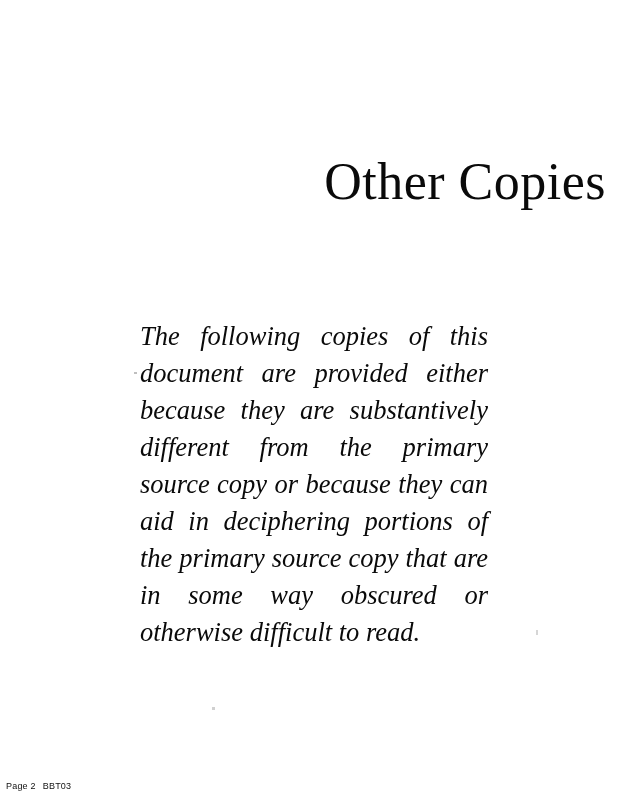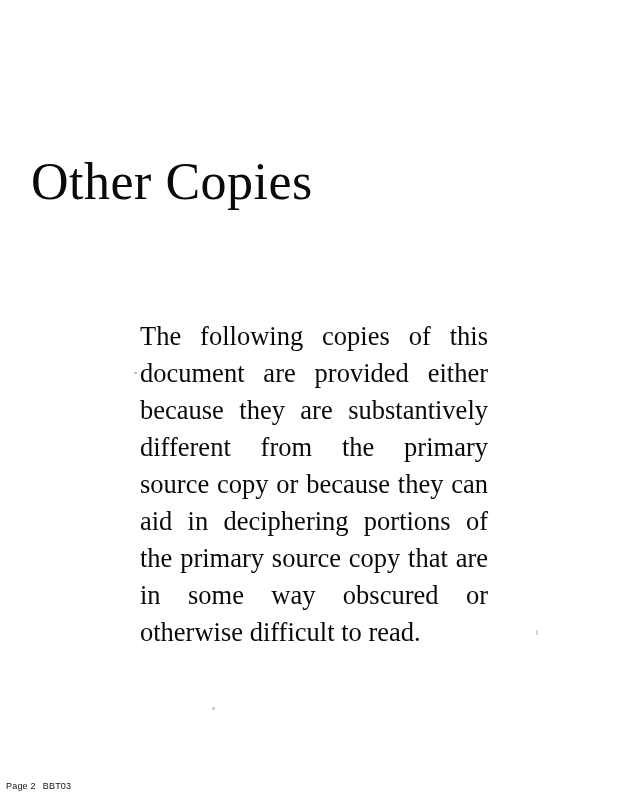--- a/index.html
+++ b/index.html
@@ -21,43 +21,43 @@
     left: 0;
     width: 638px;
     height: 800px;
     background: #ffffff;
   }
   .doc-title {
     position: absolute;
     top: 118px;
     left: 0;
     width: 606px;
-    text-align: left;
+    text-align: right;
     font-family: "Liberation Serif", serif;
     font-size: 52px;
     font-weight: normal;
     letter-spacing: 0.5px;
     line-height: 1.1;
     color: #0a0a0a;
-    margin-left: 31px;
   }
   .body-block {
     position: absolute;
     top: 318px;
     left: 140px;
     width: 348px;
     font-family: "Liberation Serif", serif;
     font-size: 26.5px;
     line-height: 37px;
     text-align: justify;
     text-justify: inter-word;
     color: #0a0a0a;
   }
   .body-block p {
     margin: 0;
+    font-style: italic;
   }
   .footer {
     position: absolute;
     left: 6px;
     bottom: 9px;
     font-family: "Liberation Sans", sans-serif;
     font-size: 9px;
     color: #111111;
     letter-spacing: 0.2px;
   }

